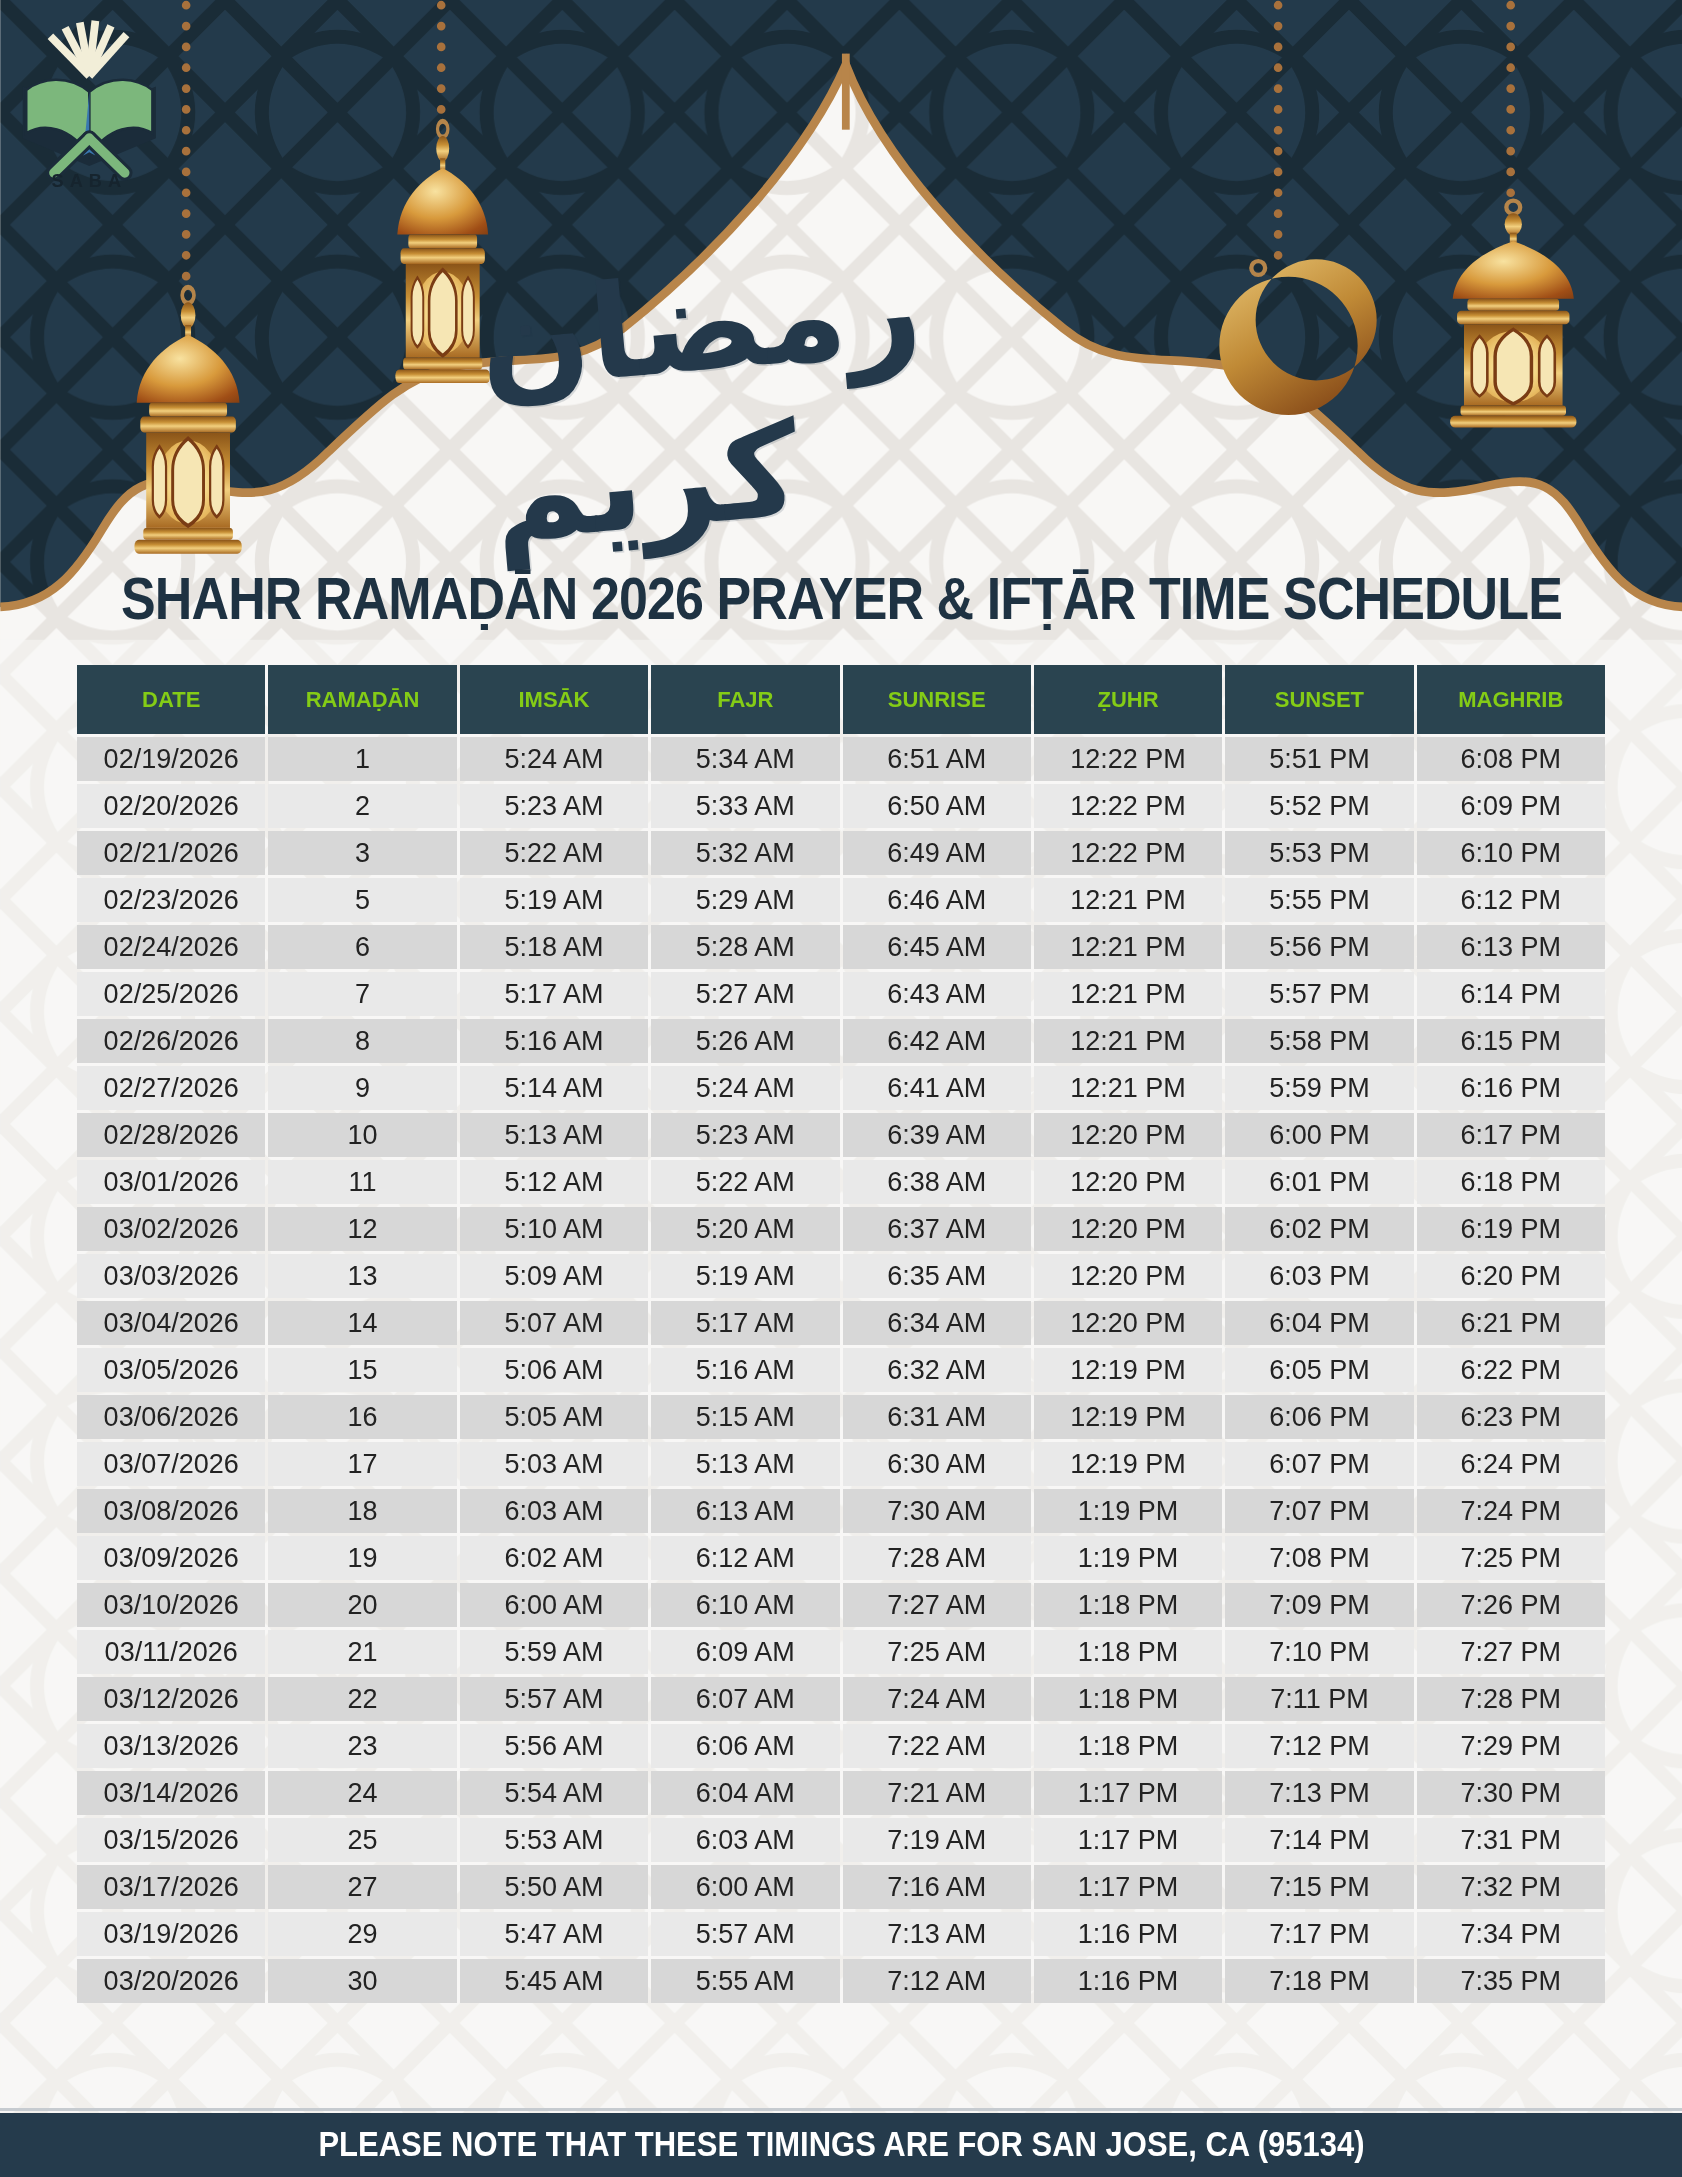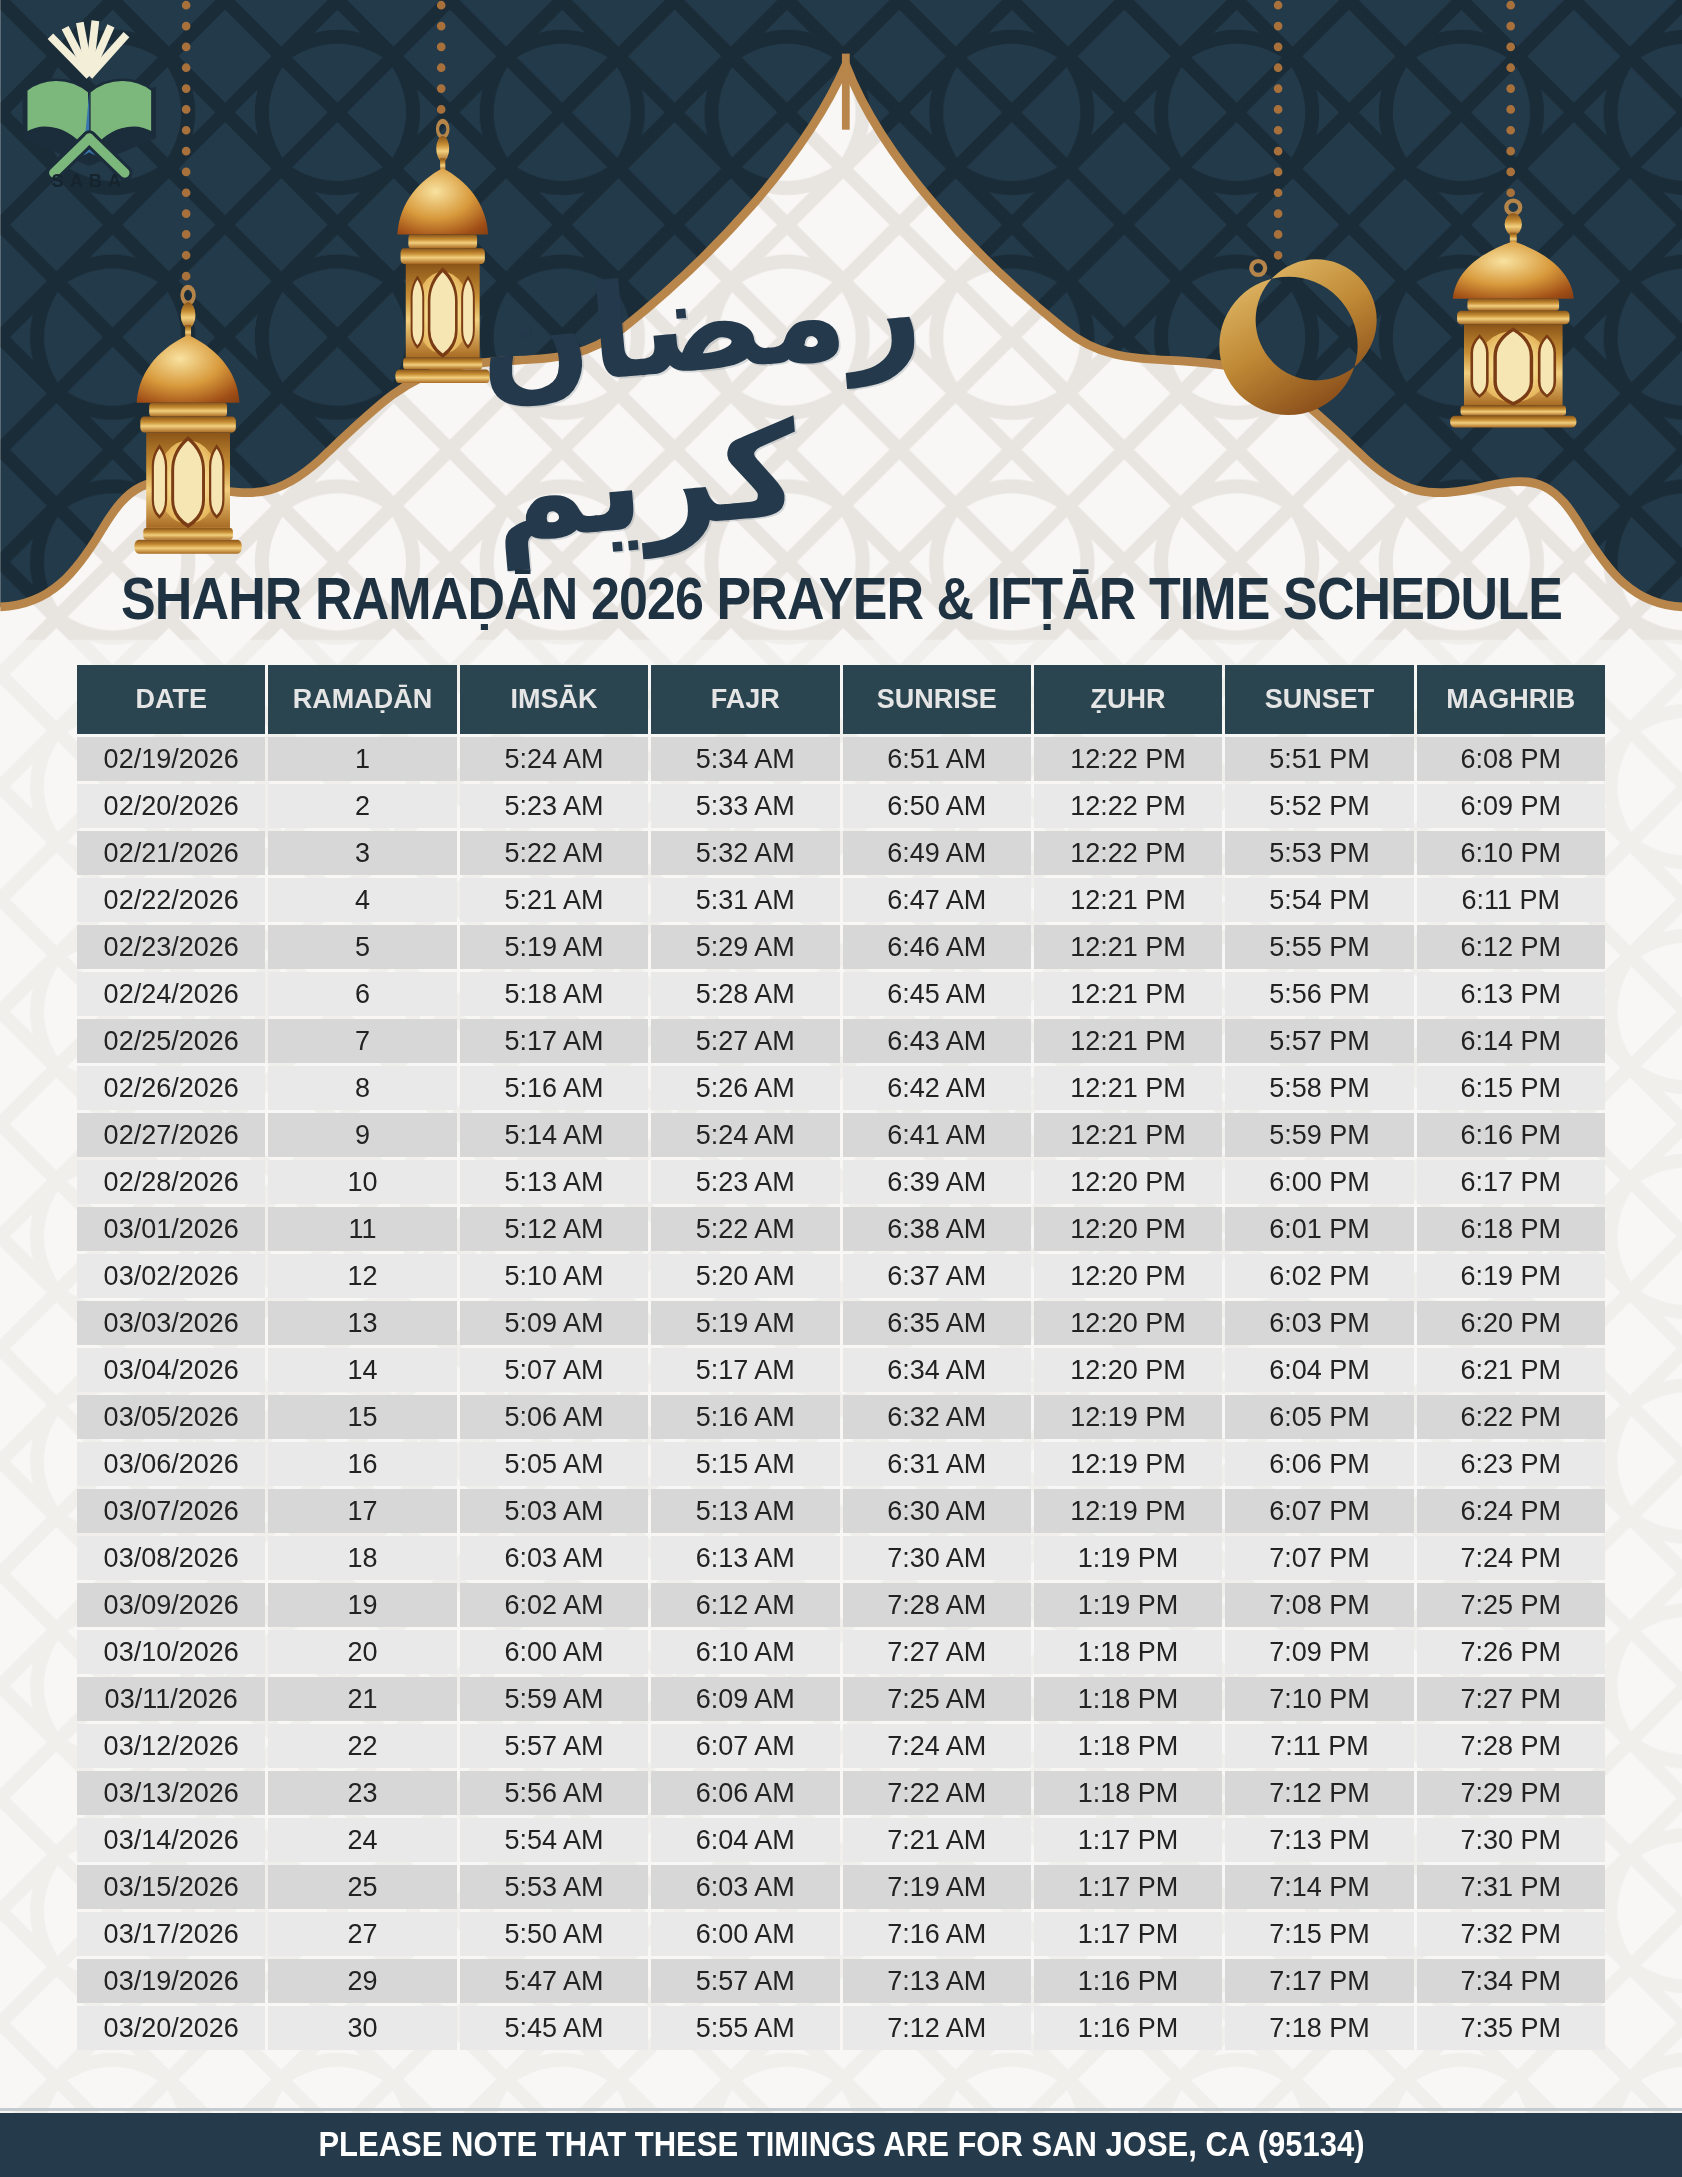--- a/index.html
+++ b/index.html
@@ -18,21 +18,21 @@
     text-align:center;font-size:52px;font-weight:bold;color:#1e3242;
     letter-spacing:-0.9px;transform:scaleY(1.15);transform-origin:center top;
     white-space:nowrap;
   }
   .schedule{
     position:absolute;left:74px;top:662px;width:1534px;z-index:3;
     border-collapse:separate;border-spacing:3.5px;table-layout:fixed;
     background:transparent;
   }
   .schedule th{
-    background:#2a4450;color:#e5e5e5;font-weight:bold;font-size:27px;
+    background:#2a4450;color:#84cc16;font-weight:bold;font-size:22px;
     height:67px;text-align:center;letter-spacing:0;
   }
   .schedule td{
     font-size:27px;color:#222222;text-align:center;height:42px;
   }
   .schedule tbody tr:nth-child(odd) td{background:#d7d7d7;}
   .schedule tbody tr:nth-child(even) td{background:#e9e9e9;}
   .footer-line{
     position:absolute;left:0;top:2108px;width:1683px;height:2.6px;
     background:#c6cbd0;z-index:3;
@@ -199,30 +199,20 @@
           <td>02/21/2026</td>
           <td>3</td>
           <td>5:22 AM</td>
           <td>5:32 AM</td>
           <td>6:49 AM</td>
           <td>12:22 PM</td>
           <td>5:53 PM</td>
           <td>6:10 PM</td>
         </tr>
         <tr>
-          <td>02/22/2026</td>
-          <td>4</td>
-          <td>5:21 AM</td>
-          <td>5:31 AM</td>
-          <td>6:47 AM</td>
-          <td>12:21 PM</td>
-          <td>5:54 PM</td>
-          <td>6:11 PM</td>
-        </tr>
-        <tr>
           <td>02/23/2026</td>
           <td>5</td>
           <td>5:19 AM</td>
           <td>5:29 AM</td>
           <td>6:46 AM</td>
           <td>12:21 PM</td>
           <td>5:55 PM</td>
           <td>6:12 PM</td>
         </tr>
         <tr>

